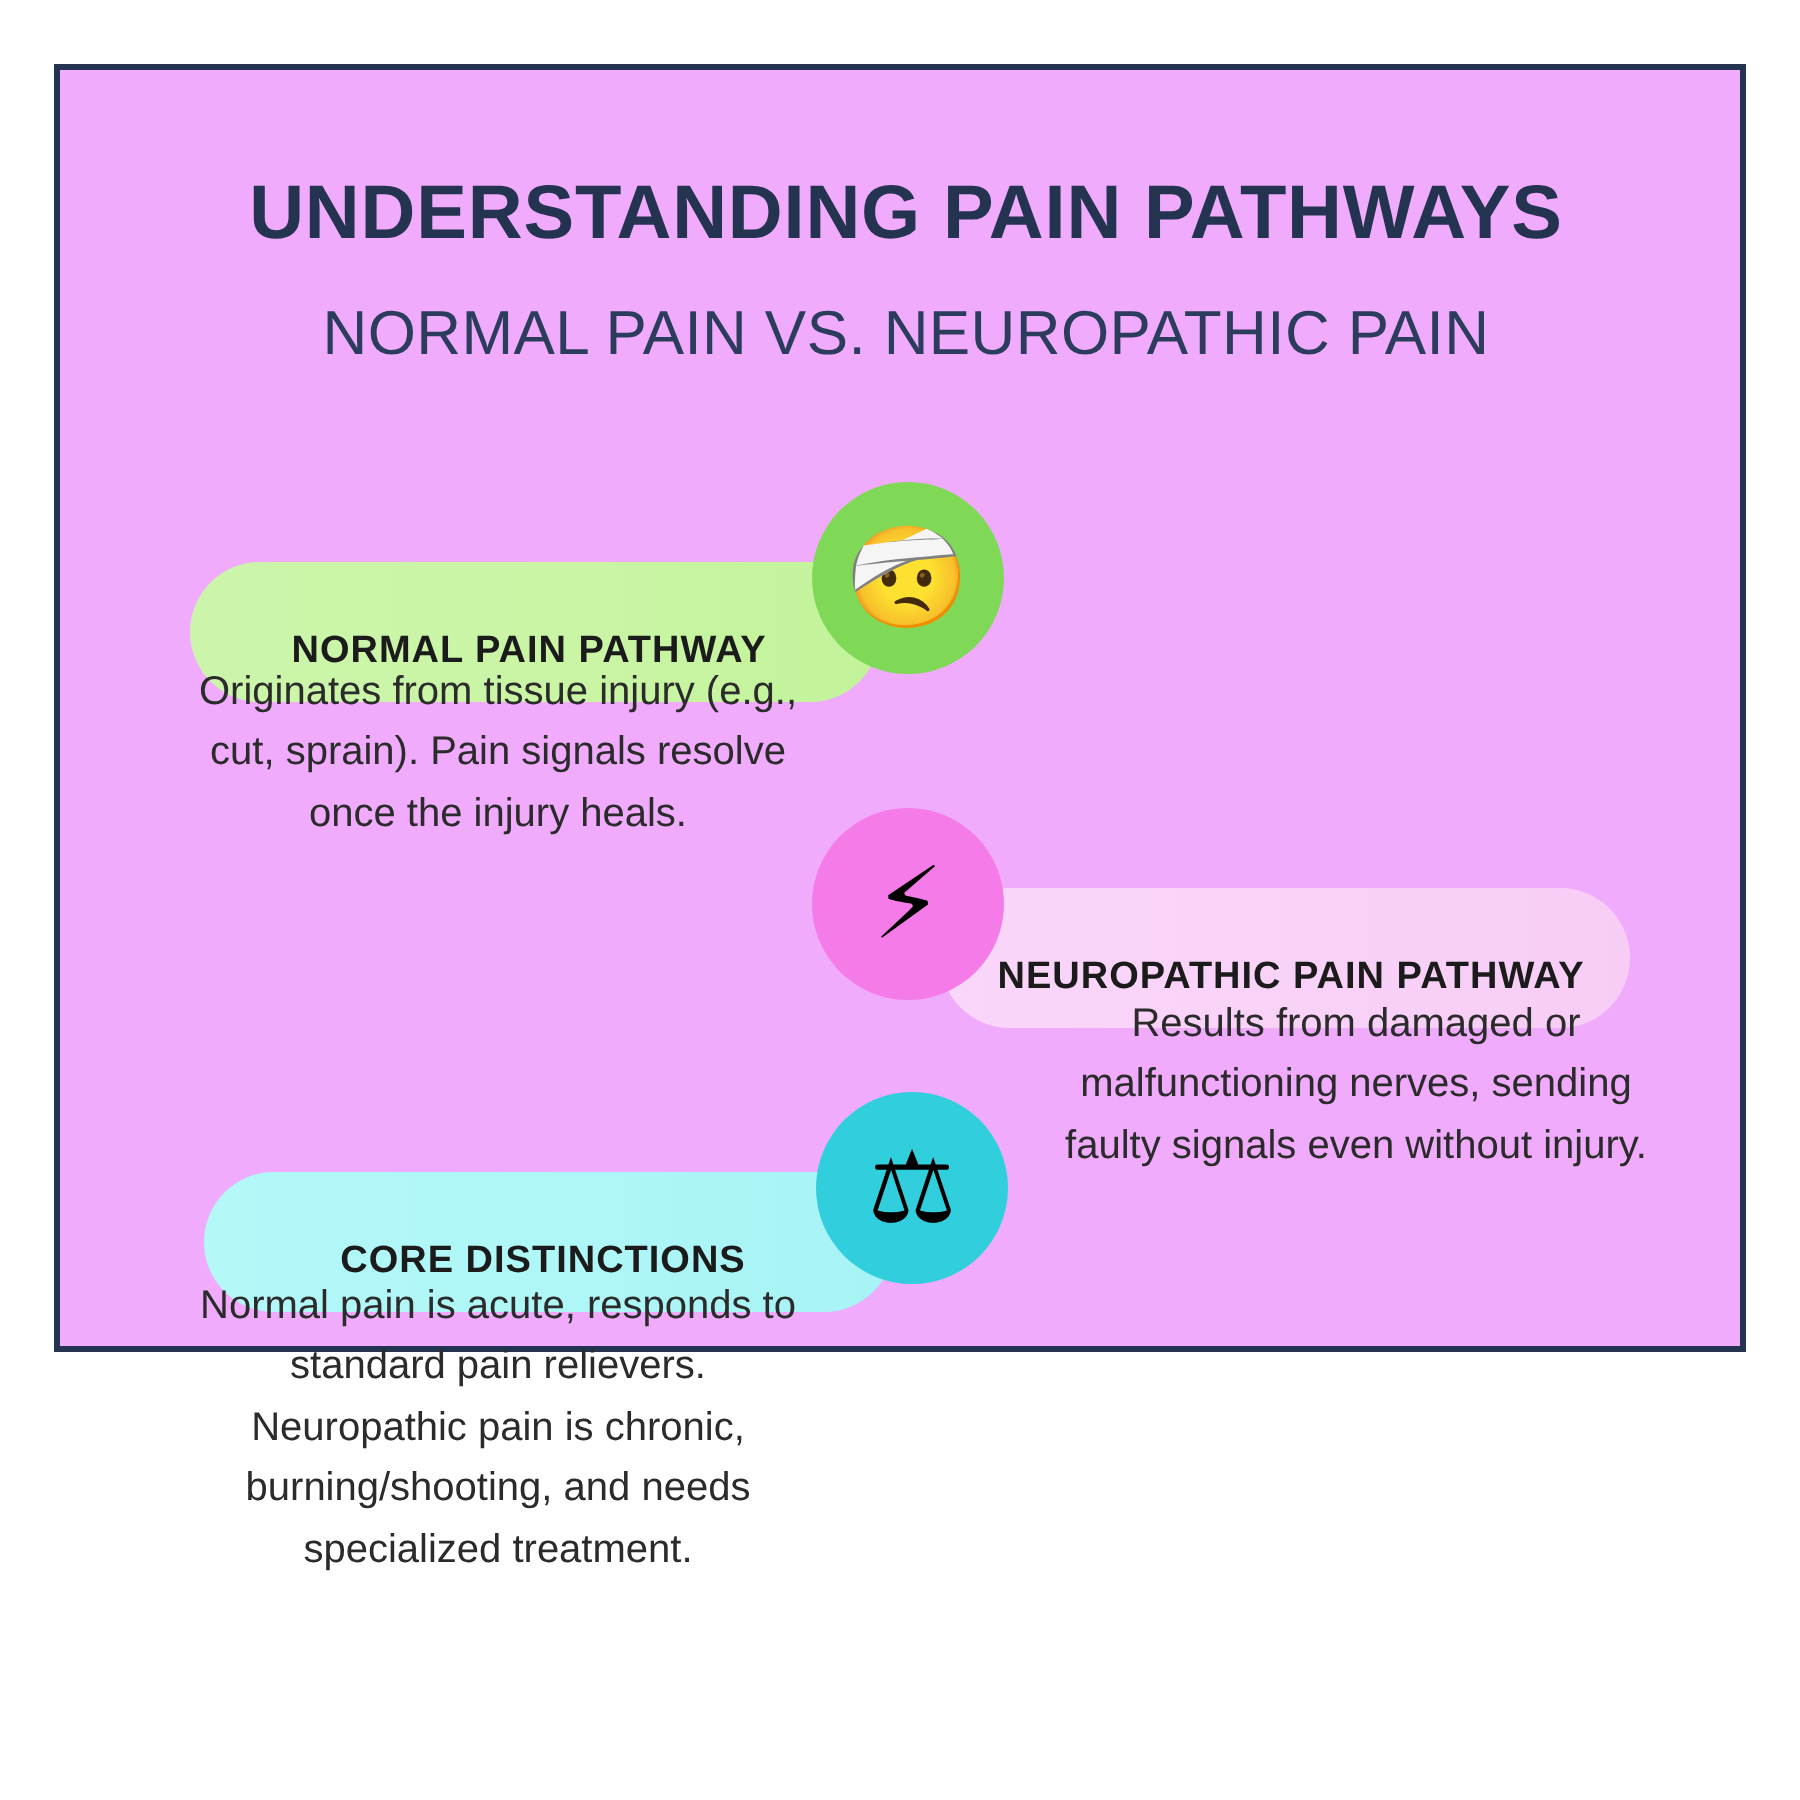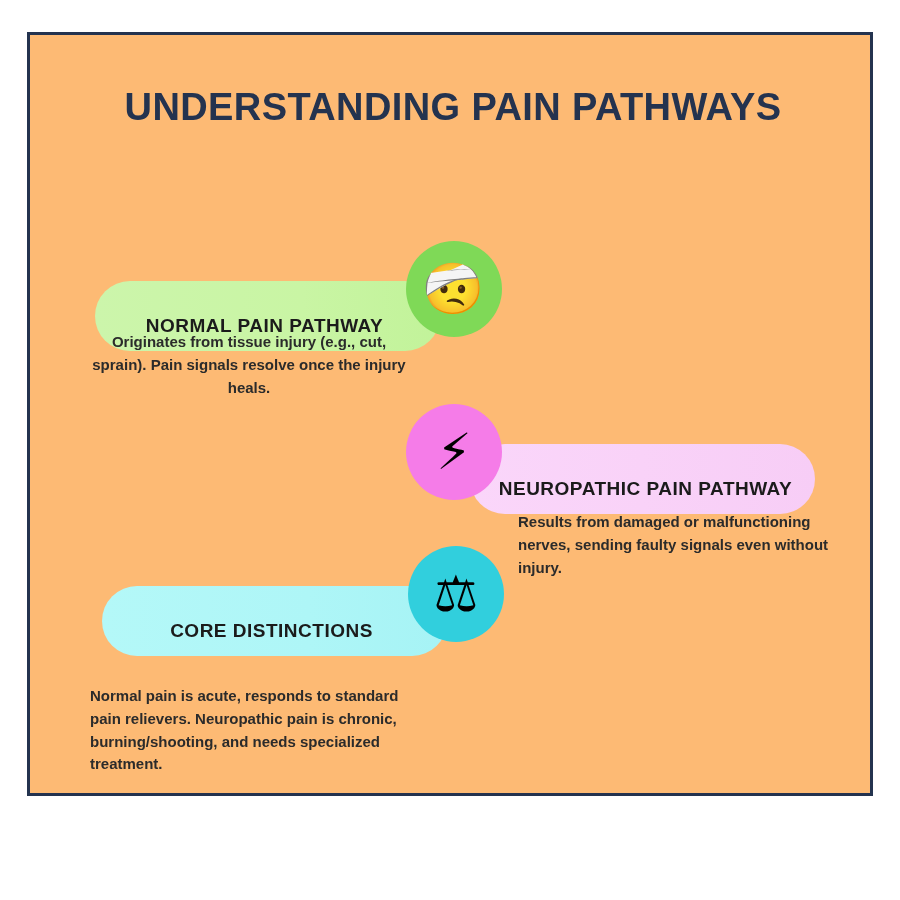--- a/index.html
+++ b/index.html
@@ -22,23 +22,23 @@
     background: #ffffff;
     box-sizing: border-box;
   }
 
   
   #frame {
     position: absolute;
     left: 27px;
     top: 32px;
     width: 846px;
-    height: 764px;
+    height: 644px;
     border: 3px solid #24334f;
-    background: #fdba74;
+    background: #f0abfc;
     box-sizing: border-box;
   }
 
   
   #header {
     position: absolute;
     left: 0;
     top: 52px;
     width: 846px;
     text-align: center;
@@ -92,22 +92,22 @@
     display: flex;
     align-items: center;
     justify-content: center;
     font-size: 50px;
     line-height: 1;
     font-family: "DejaVu Sans", sans-serif;
   }
 
   .body-text {
     position: absolute;
-    font-size: 15px;
-    font-weight: 700;
+    font-size: 20px;
+    font-weight: 400;
     line-height: 1.52;
     color: #2b2b2b;
   }
 
   
   #sec1-bar {
     left: 65px;
     top: 246px;
     width: 345px;
     background: linear-gradient(90deg, #ccf5ab 0%, #c9f5a4 60%, #c2f39a 100%);
@@ -136,59 +136,60 @@
     padding-left: 6px;
     align-items: center;
   }
   #sec2-circle {
     left: 376px;
     top: 369px;
     background: #f57ce8;
   }
   #sec2-text {
     left: 488px;
-    top: 476px;
+    top: 462px;
     width: 320px;
-    text-align: left;
+    text-align: center;
   }
 
   
   #sec3-bar {
     left: 72px;
     top: 551px;
     width: 345px;
     background: linear-gradient(90deg, #b4f8f8 0%, #aef6f7 60%, #a6f3f5 100%);
     justify-content: center;
     padding-right: 6px;
   }
   #sec3-circle {
     left: 378px;
     top: 511px;
     background: #31cfdd;
   }
   #sec3-text {
     left: 60px;
     top: 603px;
     width: 318px;
-    margin-top: 47px;
+    text-align: center;
   }
 
   .emoji {
     display: block;
   }
 </style>
 </head>
 <body>
 
 <div id="poster">
 
   <div id="frame">
 
     <div id="header">
       <h1 id="title">UNDERSTANDING PAIN PATHWAYS</h1>
+      <h2 id="subtitle">NORMAL PAIN VS. NEUROPATHIC PAIN</h2>
     </div>
 
     <div class="section">
 
       <div id="sec1-bar" class="bar">
         <span class="bar-label">NORMAL PAIN PATHWAY</span>
       </div>
 
       <div id="sec1-circle" class="circle">
         <span class="emoji">🤕</span>

